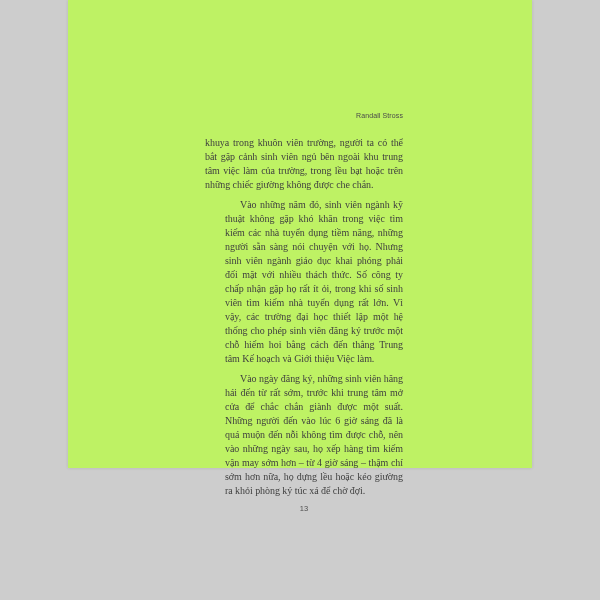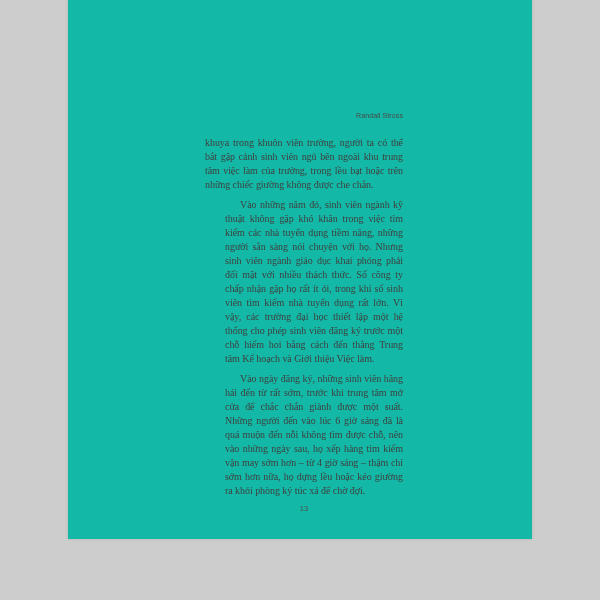--- a/index.html
+++ b/index.html
@@ -12,22 +12,22 @@
     background: #cdcdcd;
     position: relative;
     overflow: hidden;
     font-family: "Liberation Serif", serif;
   }
   .paper {
     position: absolute;
     left: 68px;
     top: 0;
     width: 464px;
-    height: 539px;
-    background: #14b8a6;
+    height: 468px;
+    background: #bef264;
     box-shadow: 0 0 3px rgba(0,0,0,0.12);
   }
   .running-header {
     position: absolute;
     left: 137px;
     top: 112px;
     width: 198px;
     text-align: right;
     font-family: "Liberation Sans", sans-serif;
     font-size: 7px;

